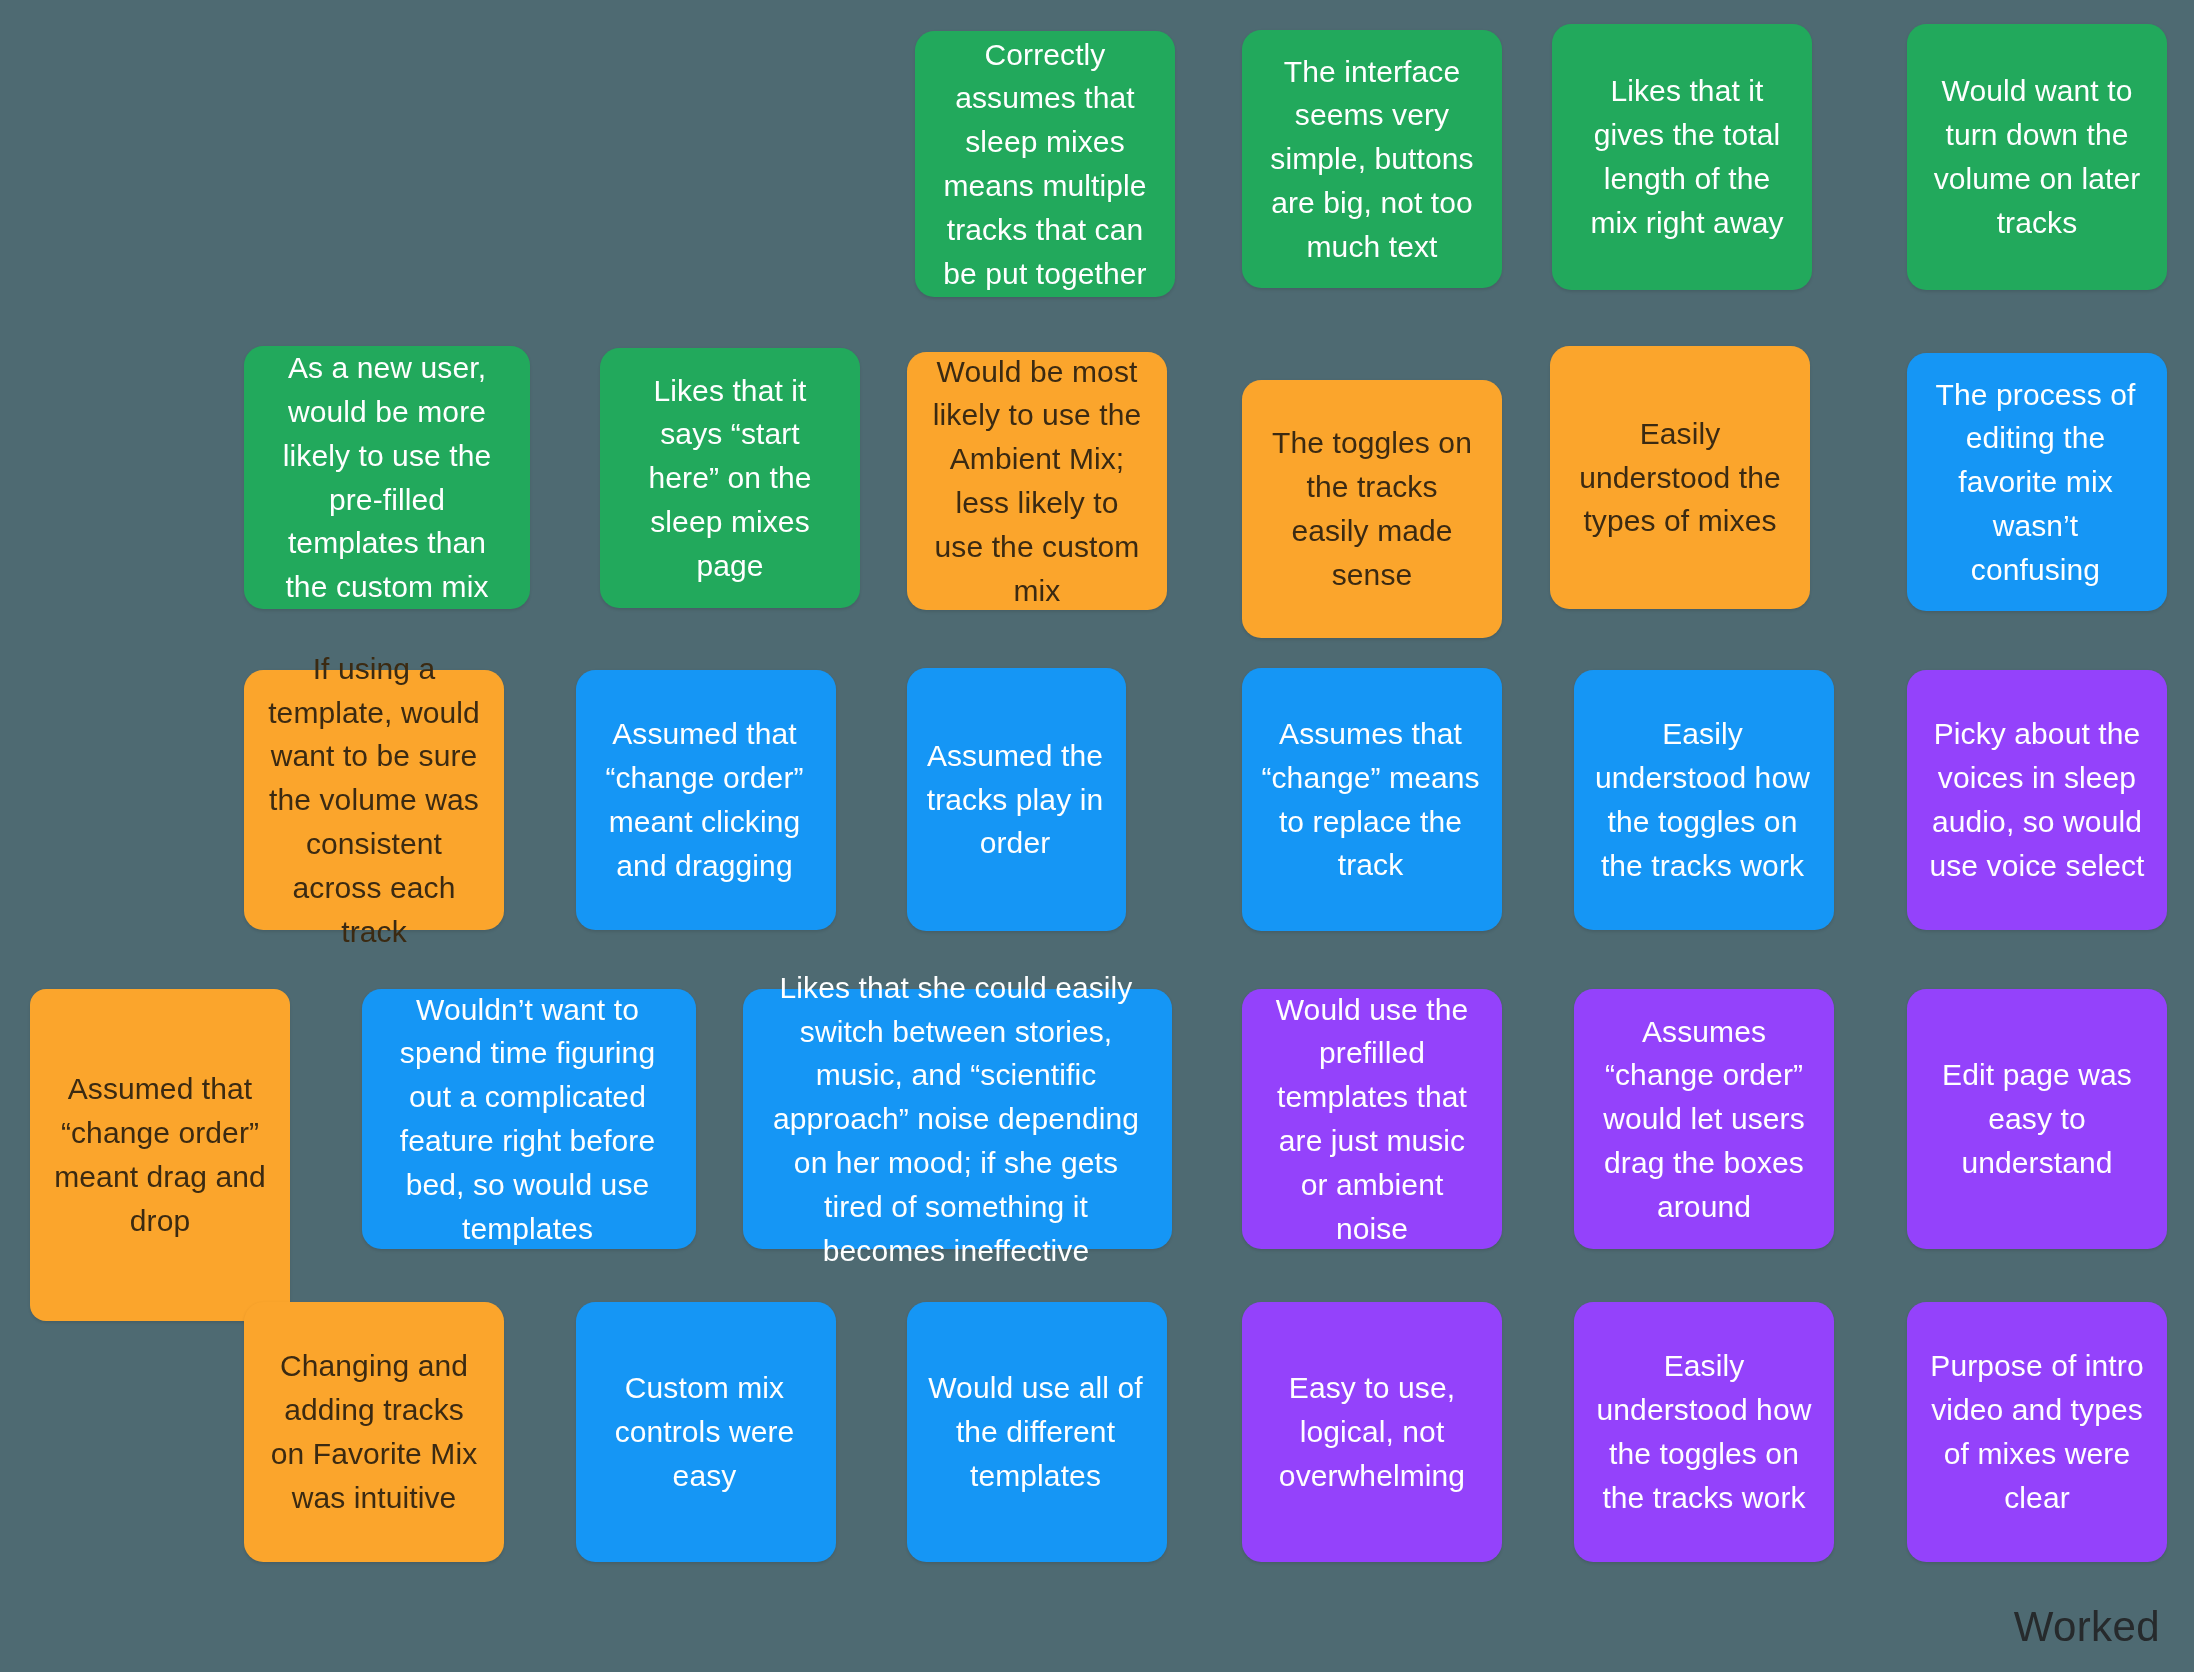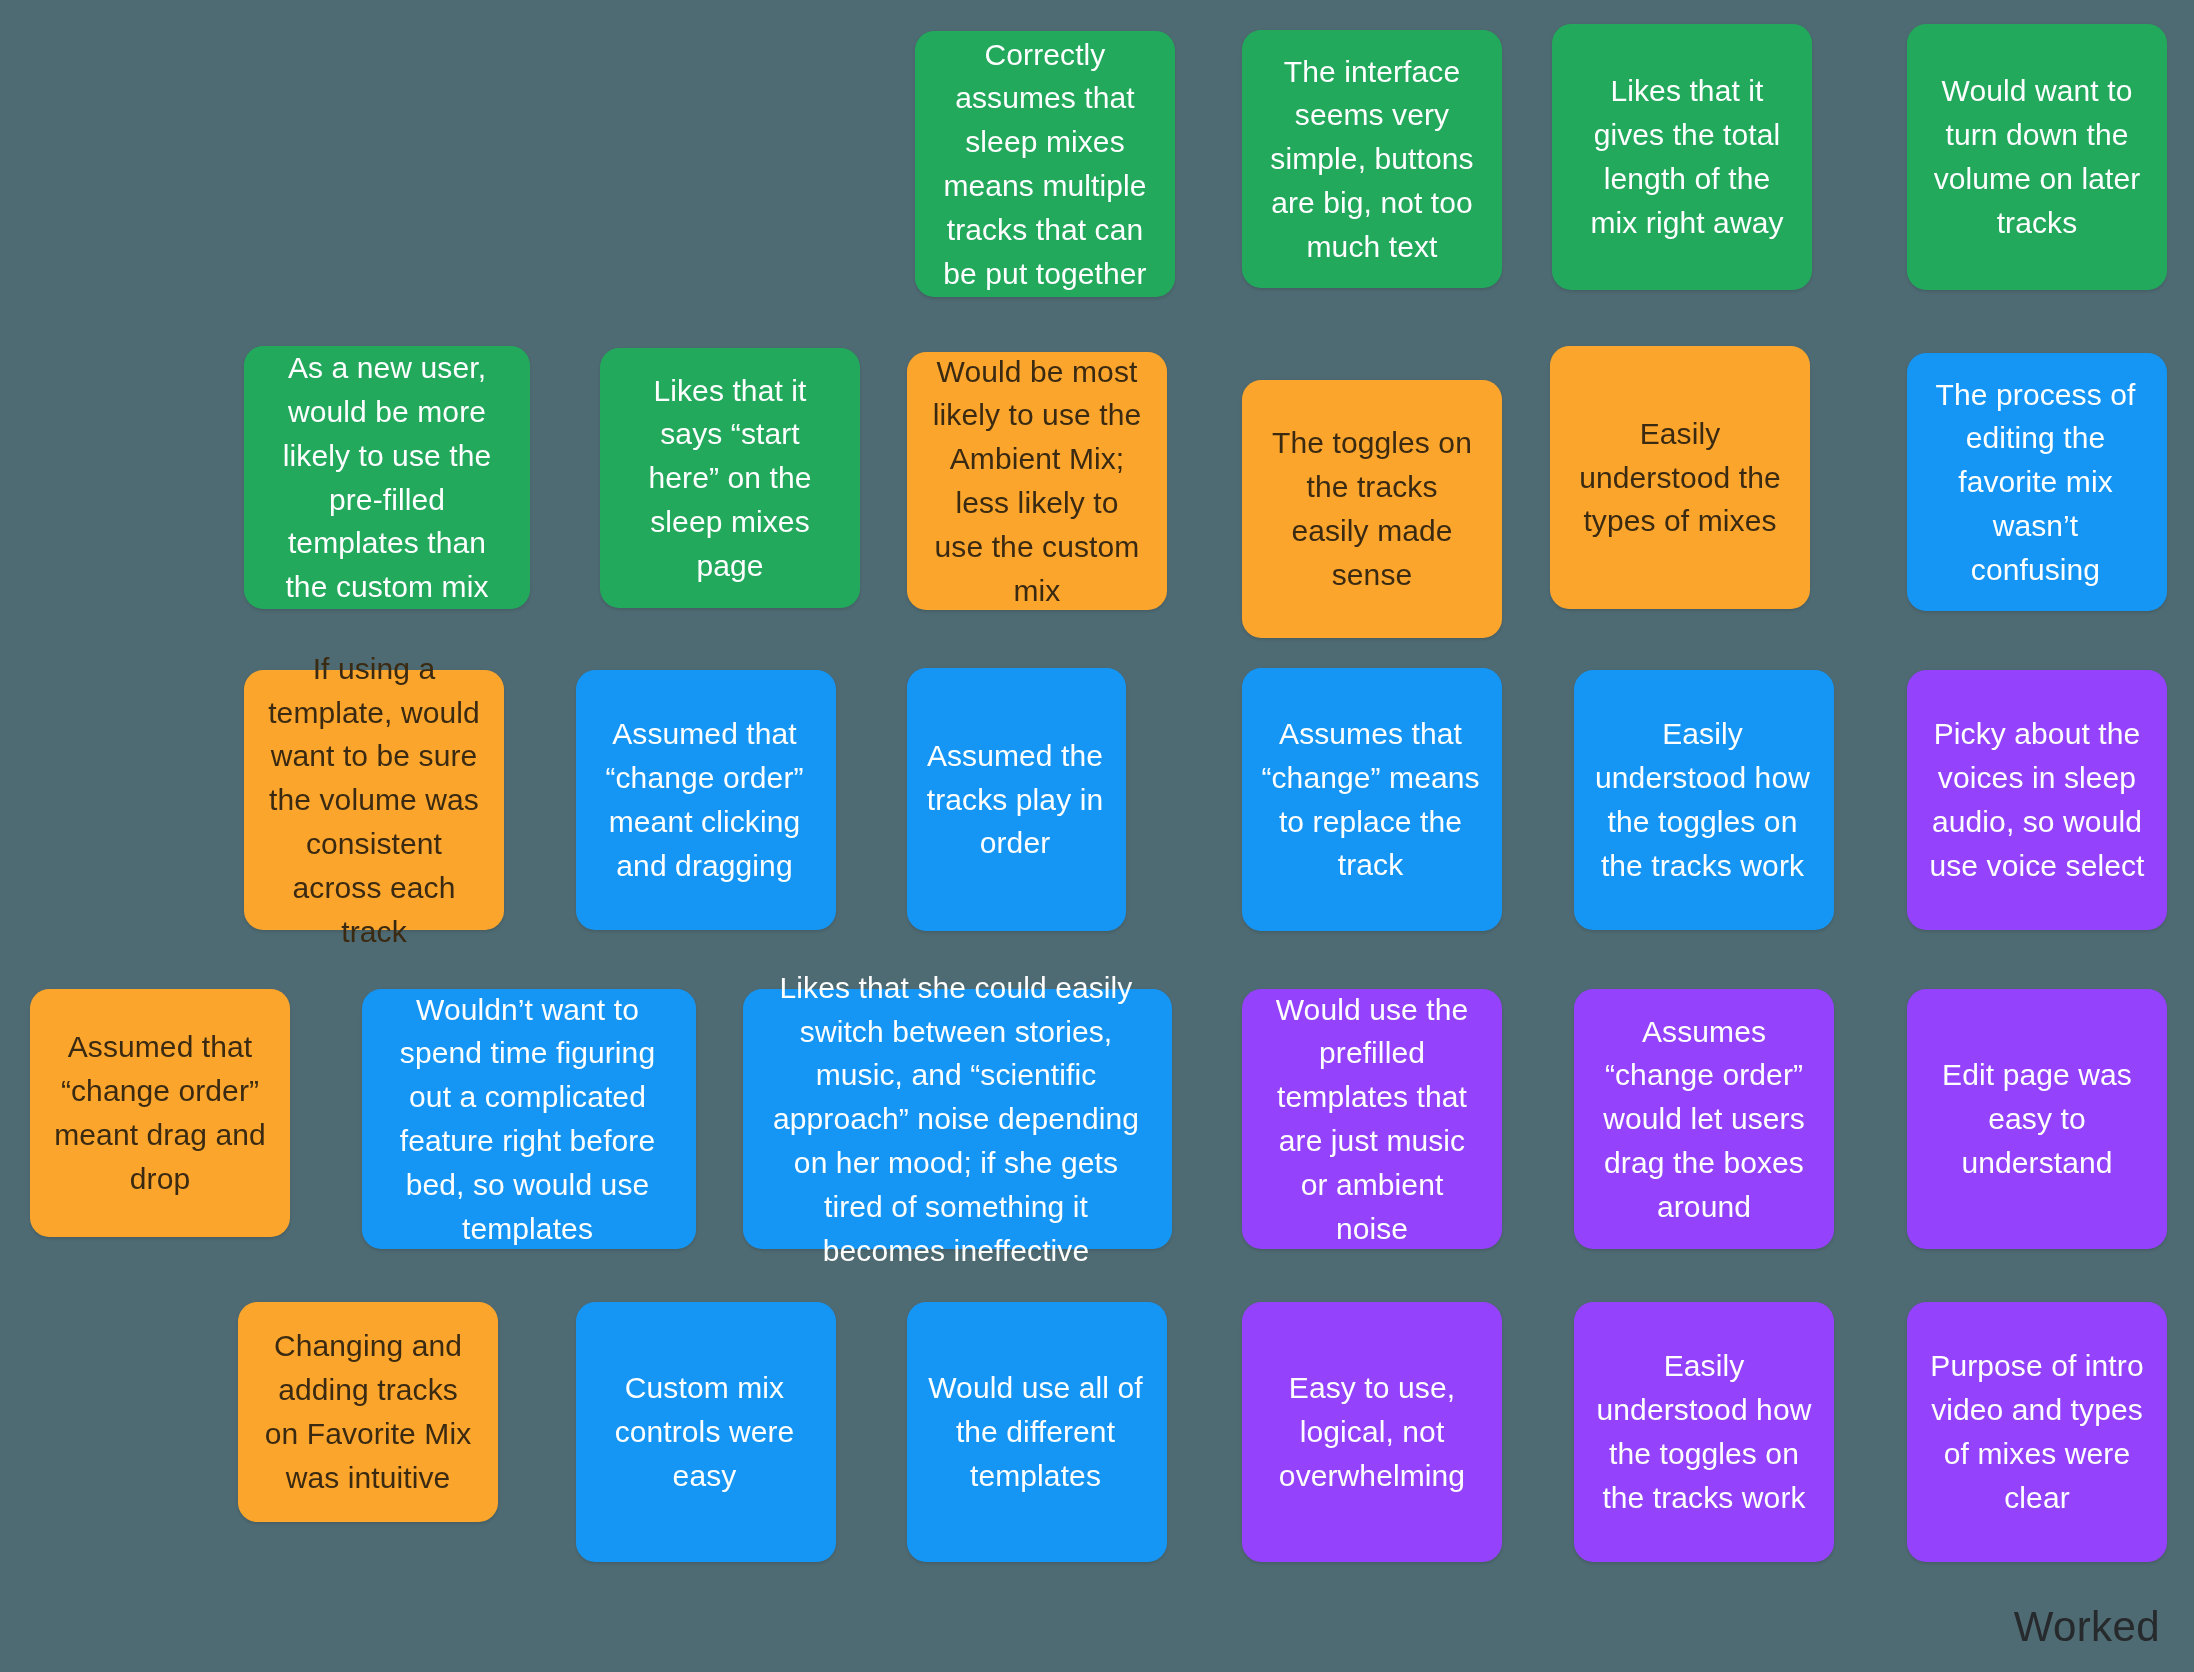--- a/index.html
+++ b/index.html
@@ -103,39 +103,39 @@
     </div>
     <div class="note c-blue" style="left: 1242px; top: 668px; width: 260px; height: 263px;">
       <span class="txt">Assumes that “change” means to replace the track</span>
     </div>
     <div class="note c-blue" style="left: 1574px; top: 670px; width: 260px; height: 260px;">
       <span class="txt">Easily understood how the toggles on the tracks work</span>
     </div>
     <div class="note c-purple" style="left: 1907px; top: 670px; width: 260px; height: 260px;">
       <span class="txt">Picky about the voices in sleep audio, so would use voice select</span>
     </div>
-    <div class="note c-orange" style="left: 30px; top: 989px; width: 260px; height: 248px;">
+    <div class="note c-orange" style="left: 30px; top: 989px; width: 260px; height: 332px; border-radius: 16px;">
       <span class="txt">Assumed that “change order” meant drag and drop</span>
     </div>
     <div class="note c-blue" style="left: 362px; top: 989px; width: 334px; height: 260px;">
       <span class="txt">Wouldn’t want to spend time figuring out a complicated feature right before bed, so would use templates</span>
     </div>
     <div class="note c-blue" style="left: 743px; top: 989px; width: 429px; height: 260px;">
       <span class="txt">Likes that she could easily switch between stories,  music, and “scientific approach” noise depending on her mood; if she gets tired of something it becomes ineffective</span>
     </div>
     <div class="note c-purple" style="left: 1242px; top: 989px; width: 260px; height: 260px;">
       <span class="txt">Would use the prefilled templates that are just music or ambient noise</span>
     </div>
     <div class="note c-purple" style="left: 1574px; top: 989px; width: 260px; height: 260px;">
       <span class="txt">Assumes “change order” would let users drag the boxes around</span>
     </div>
     <div class="note c-purple" style="left: 1907px; top: 989px; width: 260px; height: 260px;">
       <span class="txt">Edit page was easy to understand</span>
     </div>
-    <div class="note c-orange" style="left: 238px; top: 1302px; width: 260px; height: 220px;">
+    <div class="note c-orange" style="left: 244px; top: 1302px; width: 260px; height: 260px;">
       <span class="txt">Changing and adding tracks on Favorite Mix was intuitive</span>
     </div>
     <div class="note c-blue" style="left: 576px; top: 1302px; width: 260px; height: 260px;">
       <span class="txt">Custom mix controls were easy</span>
     </div>
     <div class="note c-blue" style="left: 907px; top: 1302px; width: 260px; height: 260px;">
       <span class="txt">Would use all of the different templates</span>
     </div>
     <div class="note c-purple" style="left: 1242px; top: 1302px; width: 260px; height: 260px;">
       <span class="txt">Easy to use, logical, not overwhelming</span>

